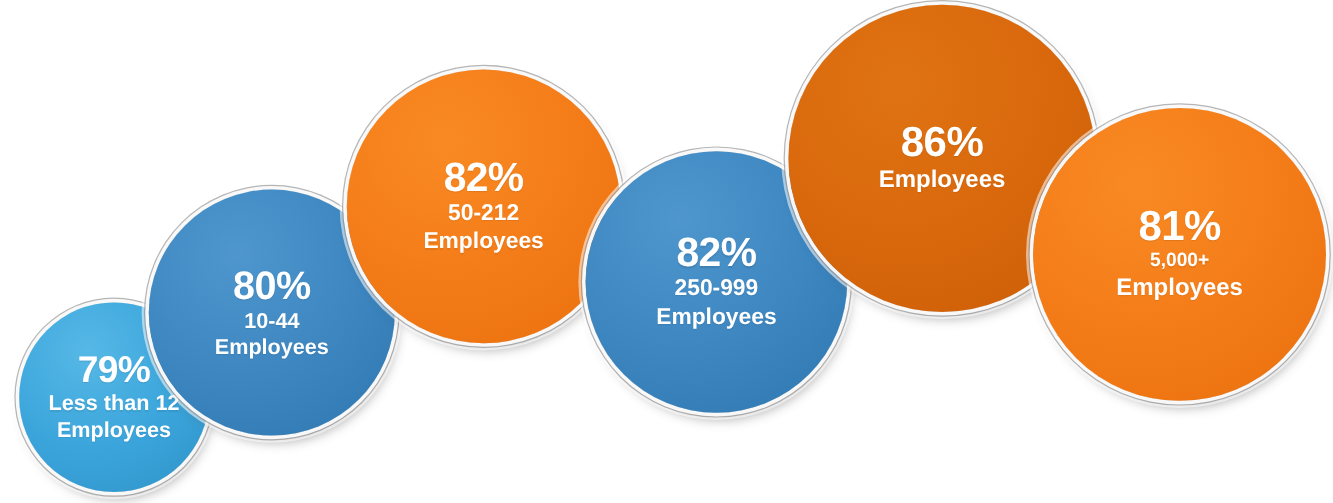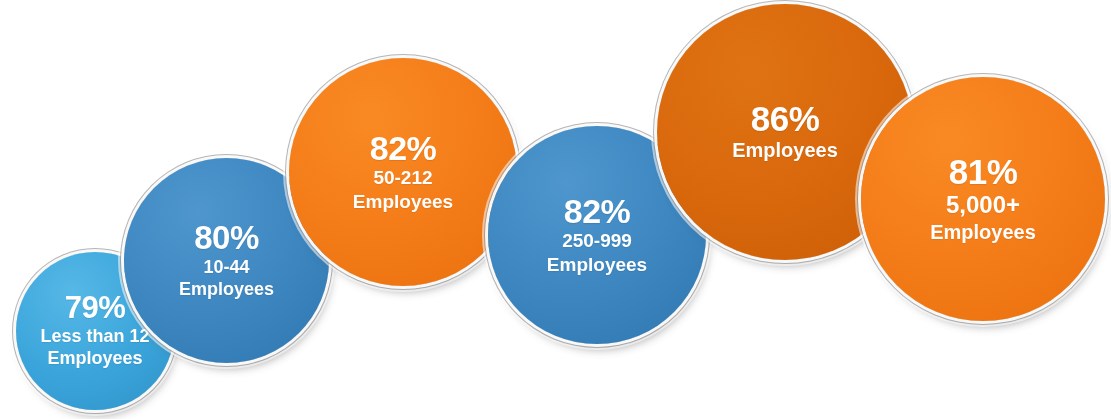--- a/index.html
+++ b/index.html
@@ -96,26 +96,26 @@
   #bubble-4 {
     left: 657px; top: 4px; width: 256px; height: 256px;
     background: radial-gradient(circle at 36% 26%, #df7313 0%, #d9680c 52%, #cb5d06 100%);
     z-index: 5;
   }
   #bubble-4 .pct   { font-size: 35px; }
   #bubble-4 .range { font-size: 20px; }
   #bubble-4 .unit  { font-size: 20px; }
 
   #bubble-5 {
-    left: 861px; top: 77px; width: 244px; height: 244px;
+    left: 861px; top: 90px; width: 244px; height: 244px;
     background: radial-gradient(circle at 36% 26%, #f98a23 0%, #f47c18 52%, #e86f0d 100%);
     z-index: 6;
   }
   #bubble-5 .pct   { font-size: 35px; }
-  #bubble-5 .range { font-size: 24px; }
+  #bubble-5 .range { font-size: 16px; }
   #bubble-5 .unit  { font-size: 20px; }
 
   .pct   { margin-bottom: 2px; }
   .range { margin-bottom: 1px; }
 </style>
 </head>
 <body>
 
 <div id="infographic">
 

